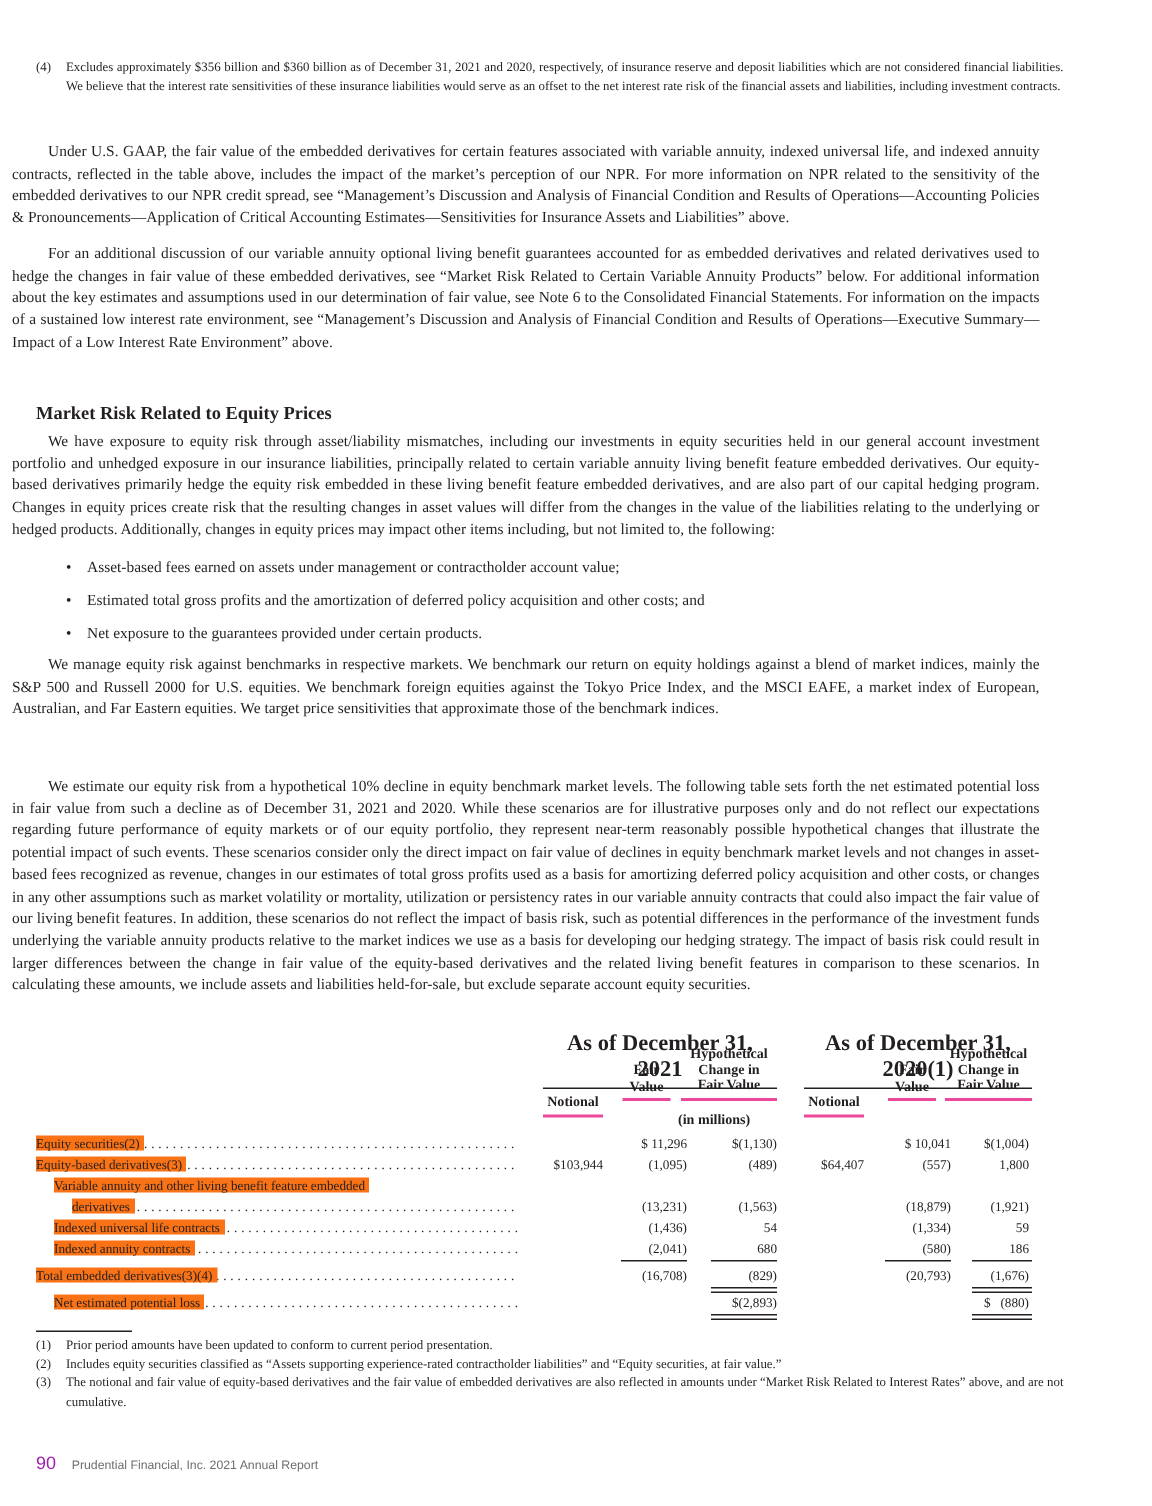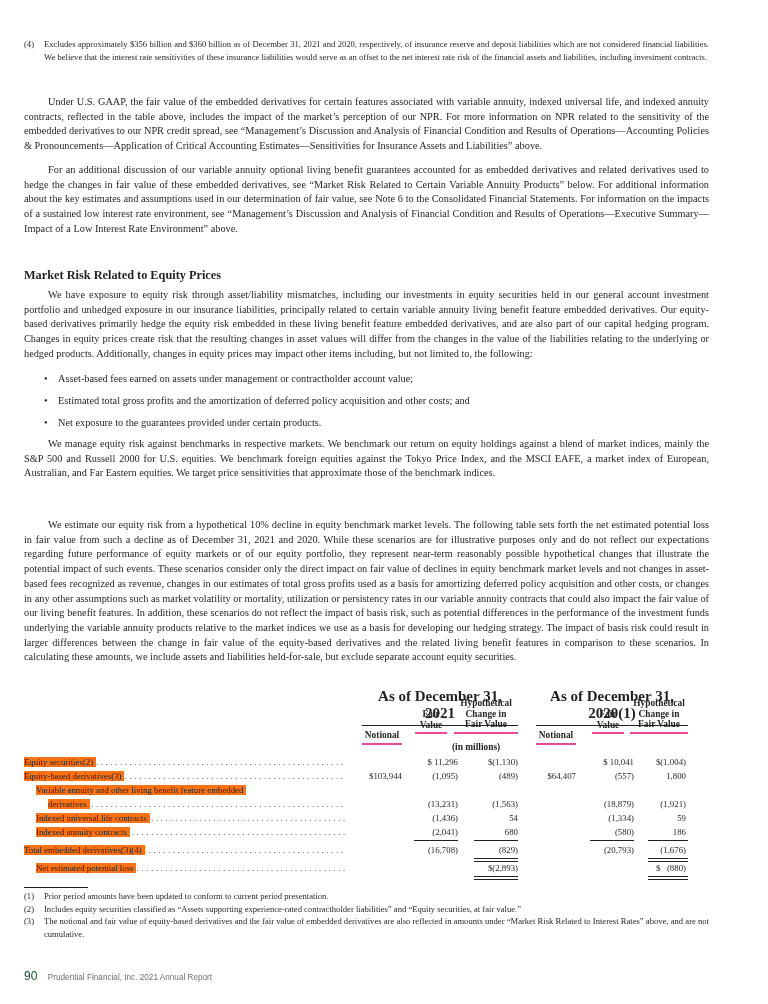--- a/index.html
+++ b/index.html
@@ -2,21 +2,21 @@
 <html><head>
 <meta charset="utf-8">
 <style>
   html, body { margin: 0; padding: 0; background: #ffffff; }
   body { width: 768px; height: 1004px; position: relative; overflow: hidden;
          font-family: "Liberation Serif", "DejaVu Serif", serif; color: #231f20; }
   .fn-top { position: absolute; top: 38px; left: 24px; width: 685px; font-size: 8.6px; line-height: 12.5px; }
   .fn { display: flex; }
   .fn .num { width: 20px; flex: none; }
   .fn .txt { flex: 1; text-align: justify; }
-  p.body { margin: 0; font-size: 10.3px; line-height: 14.7px; text-align: justify; text-indent: 24px; width: 685px; position: absolute; left: 24px; }
+  p.body { margin: 0; font-size: 10.3px; line-height: 14.7px; text-align: justify; text-indent: 24px; width: 685px; position: absolute; left: 8px; }
   h2.sect { position: absolute; left: 24px; top: 268px; margin: 0; font-size: 12.3px; font-weight: bold; }
   ul.bullets { position: absolute; left: 44px; top: 372px; margin: 0; padding: 0; list-style: none; font-size: 10.3px; }
   ul.bullets li { height: 22px; line-height: 14px; }
   ul.bullets li .dot { display: inline-block; width: 14px; }
   
   .tbl { position: absolute; left: 24px; top: 688px; width: 686px; font-size: 8.8px; }
   .grp-head { position: absolute; top: 0; font-family: "Liberation Serif", serif; font-weight: bold; font-size: 15px; text-align: center; border-bottom: 1px solid #231f20; padding-bottom: 3px; }
   .col-head { position: absolute; font-weight: bold; font-size: 9.4px; text-align: center; line-height: 10.5px; border-bottom: 2px solid #ec4899; padding-bottom: 2px; }
   .units { position: absolute; top: 54px; left: 428px; width: 100px; font-weight: bold; font-size: 9.4px; }
   .row { position: absolute; left: 0; width: 686px; height: 14px; line-height: 14px; }
@@ -31,21 +31,21 @@
   .c2 { left: 388px; width: 46px; }
   .c3 { left: 442px; width: 52px; }
   .c4 { left: 506px; width: 46px; }
   .c5 { left: 564px; width: 46px; }
   .c6 { left: 618px; width: 44px; }
   .rule { position: absolute; height: 0; border-top: 1px solid #231f20; }
   .drule { position: absolute; height: 2px; border-top: 1px solid #231f20; border-bottom: 1px solid #231f20; }
   .fn-sep { position: absolute; left: 24px; top: 887px; width: 64px; border-top: 1px solid #231f20; }
   .fn-bottom { position: absolute; top: 890px; left: 24px; width: 685px; font-size: 8.6px; line-height: 12.5px; }
   .footer { position: absolute; left: 24px; top: 966px; font-family: "Liberation Sans", "DejaVu Sans", sans-serif; color: #6d6e71; }
-  .footer .pg { font-size: 12px; color: #14532d; margin-right: 6px; }
+  .footer .pg { font-size: 12px; color: #a21caf; margin-right: 6px; }
   .footer .ttl { font-size: 8.2px; }
 </style>
 </head>
 <body>
 
 <div class="fn-top">
   <div class="fn">
     <span class="num">(4)</span>
     <span class="txt">Excludes approximately $356 billion and $360 billion as of December 31, 2021 and 2020, respectively, of insurance reserve and deposit liabilities which are not considered financial liabilities. We believe that the interest rate sensitivities of these insurance liabilities would serve as an offset to the net interest rate risk of the financial assets and liabilities, including investment contracts.</span>
   </div>

